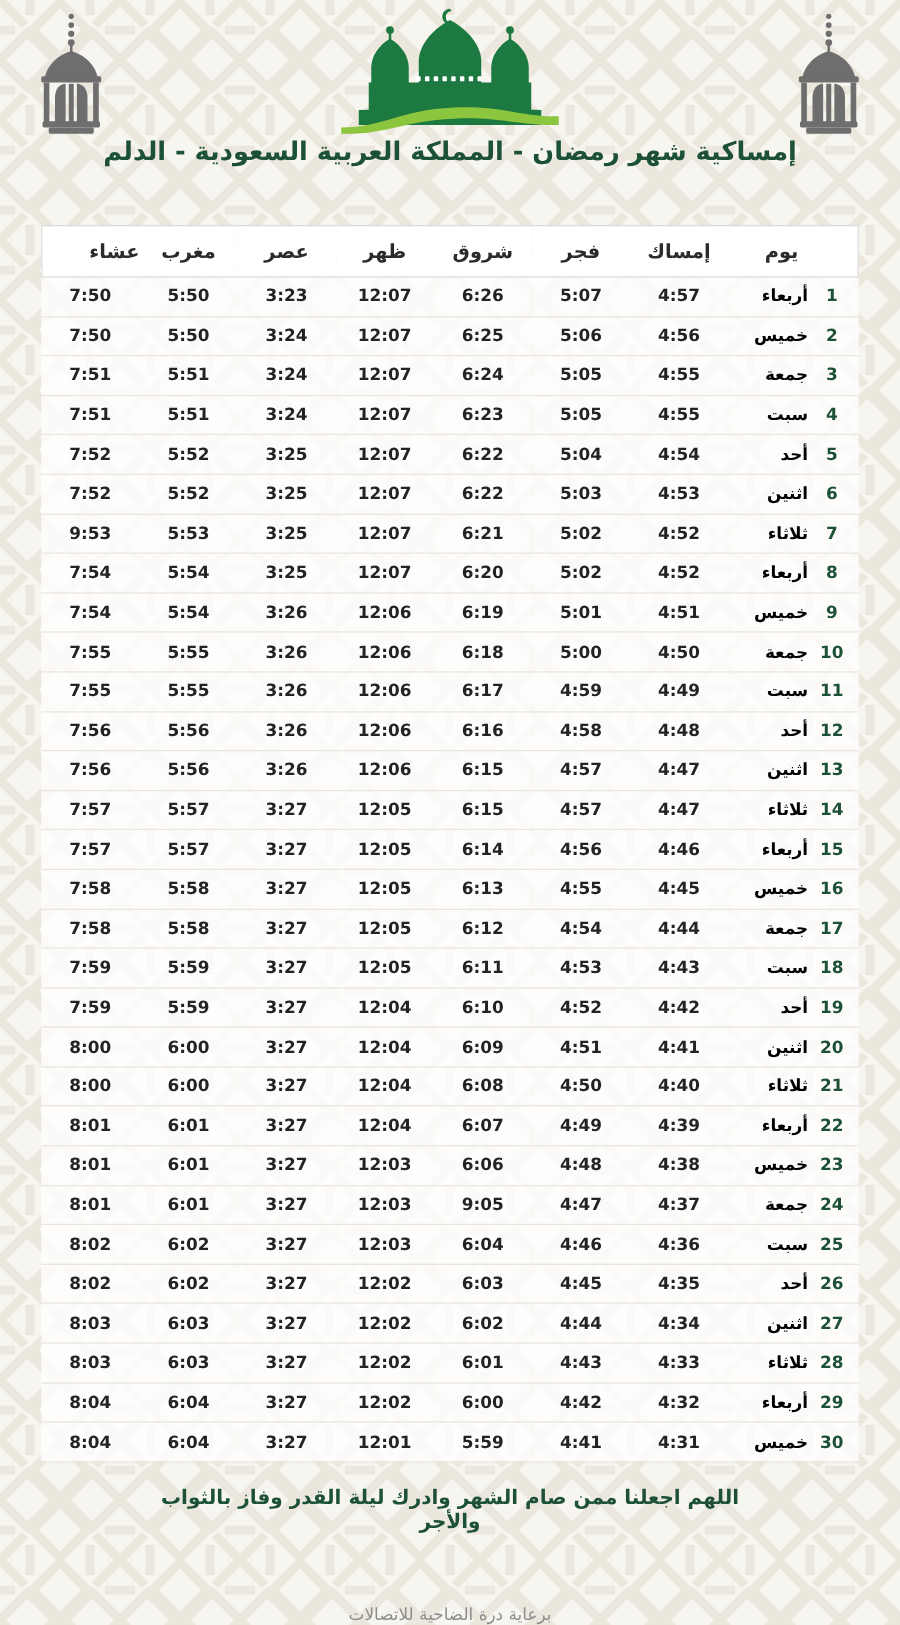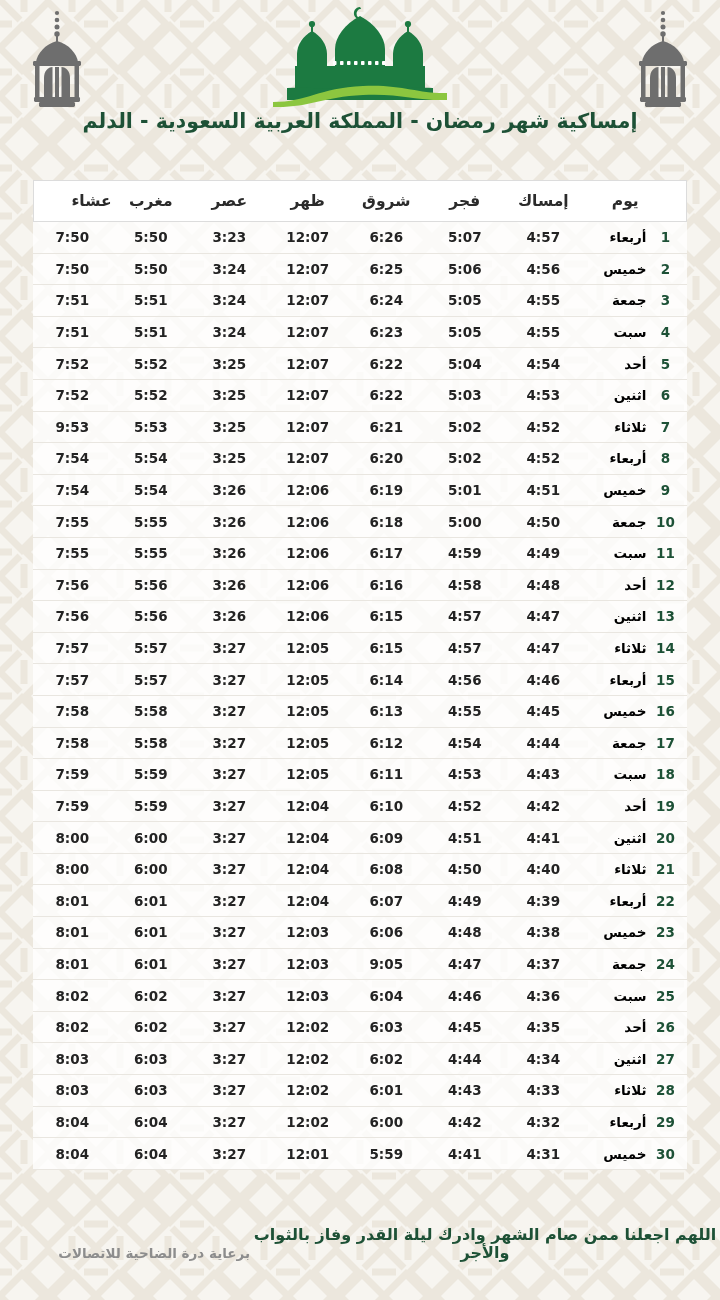--- a/index.html
+++ b/index.html
@@ -152,41 +152,42 @@
     font-size: 13.5px;
     font-weight: bold;
     color: #000000;
     order: 2;
   }
 
   
   .footer {
     flex: 1 1 auto;
     display: flex;
+    flex-direction: column;
     align-items: center;
-    justify-content: flex-start;
+    justify-content: space-between;
     padding-top: 19px;
     direction: rtl;
   }
 
   .dua {
     width: 470px;
     text-align: center;
     color: #1d5136;
     font-size: 16px;
     font-weight: bold;
     line-height: 1.18;
   }
 
   .sponsor {
     margin-top: 17px;
     text-align: center;
     color: #8d8d8d;
     font-size: 13.5px;
-    font-weight: bold;
+    font-weight: normal;
     letter-spacing: 0.4px;
   }
 </style>
 </head>
 <body>
 
 <svg id="pattern-bg" viewBox="0 0 720 1300" preserveAspectRatio="none" xmlns="http://www.w3.org/2000/svg">
   <defs>
     <pattern id="islamic-star" width="96" height="96" patternUnits="userSpaceOnUse">
       <rect width="96" height="96" fill="#f7f5f0"></rect>

